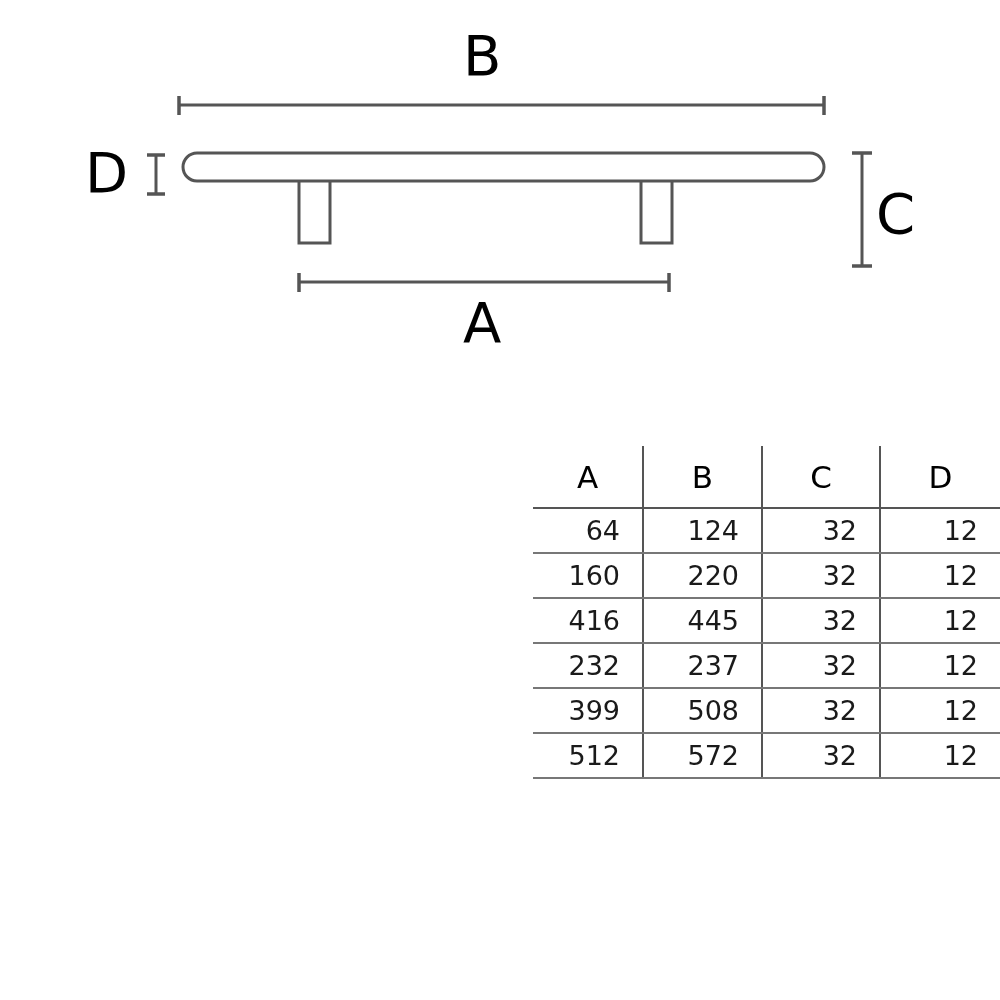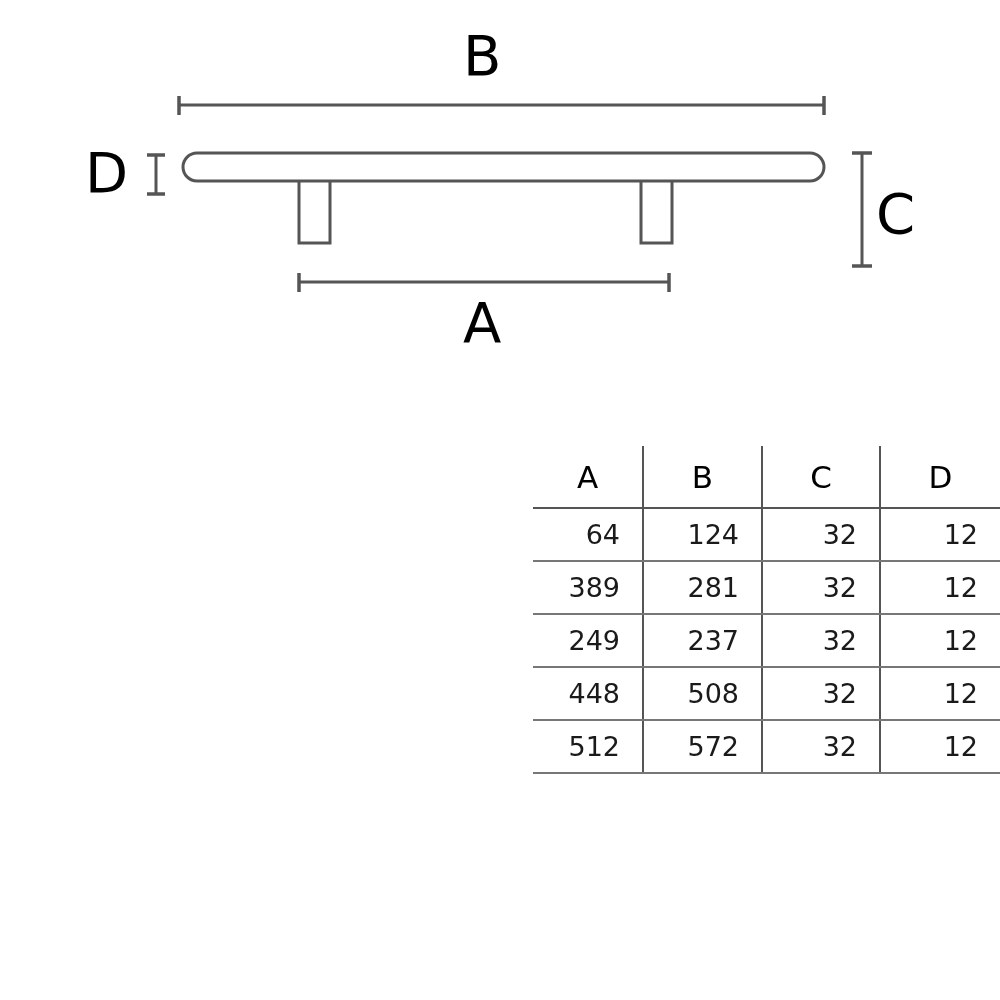--- a/index.html
+++ b/index.html
@@ -59,21 +59,21 @@
   table.dim-table col.c-a { width: 110px; }
   table.dim-table col.c-b { width: 119px; }
   table.dim-table col.c-c { width: 118px; }
   table.dim-table col.c-d { width: 120px; }
 
   table.dim-table th,
   table.dim-table td {
     padding: 0 22px 0 0;
     text-align: right;
     vertical-align: middle;
-    height: 53px;
+    height: 45px;
     font-weight: 400;
     font-size: 27px;
     color: #1a1a1a;
     border-right: 2px solid #555555;
     border-bottom: 2px solid #777777;
     box-sizing: border-box;
   }
   table.dim-table th {
     font-size: 31px;
     text-align: center;
@@ -154,33 +154,39 @@
     </thead>
     <tbody id="dim-table-body">
 
     <tr>
           <td>64</td>
           <td>124</td>
           <td>32</td>
           <td>12</td>
         </tr>
         <tr>
-          <td>389</td>
-          <td>281</td>
+          <td>160</td>
+          <td>220</td>
           <td>32</td>
           <td>12</td>
         </tr>
         <tr>
-          <td>249</td>
+          <td>416</td>
+          <td>445</td>
+          <td>32</td>
+          <td>12</td>
+        </tr>
+        <tr>
+          <td>232</td>
           <td>237</td>
           <td>32</td>
           <td>12</td>
         </tr>
         <tr>
-          <td>448</td>
+          <td>399</td>
           <td>508</td>
           <td>32</td>
           <td>12</td>
         </tr>
         <tr>
           <td>512</td>
           <td>572</td>
           <td>32</td>
           <td>12</td>
         </tr>

